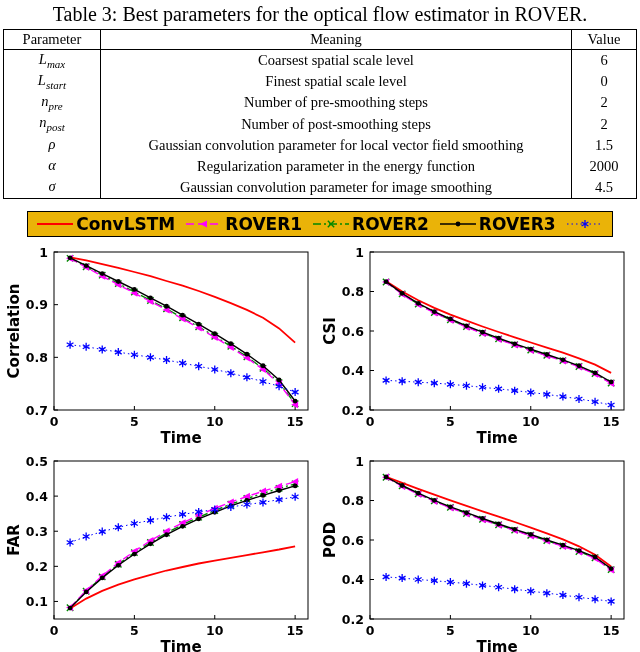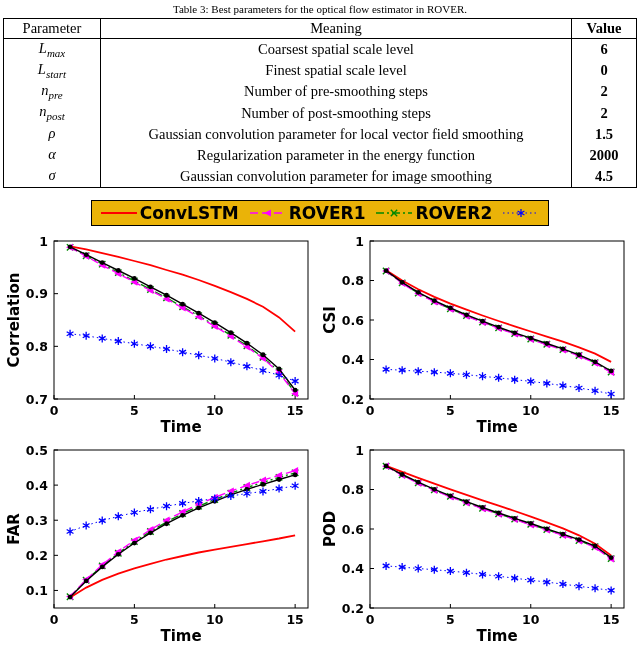--- a/index.html
+++ b/index.html
@@ -1,22 +1,22 @@
 <!DOCTYPE html>
 <html><head>
 <meta charset="utf-8">
 <style>
   html,body{margin:0;padding:0;background:#fff;}
   .page{width:640px;height:652px;background:#fff;overflow:hidden;font-family:"Liberation Serif",serif;color:#000;}
-  .caption{text-align:center;font-size:11px;padding-top:3px;}
+  .caption{text-align:center;font-size:20px;padding-top:3px;}
   table.params{border-collapse:collapse;width:634px;margin:3px auto 0 auto;font-size:14.5px;border:1px solid #000;}
   table.params th, table.params td{padding:0 5px;text-align:center;font-weight:normal;line-height:1.3;}
   table.params th{border-bottom:1px solid #000;}
   table.params .col-param{border-right:1px solid #000;width:86px;}
-  table.params .col-value{border-left:1px solid #000;width:54px;font-weight:bold;}
+  table.params .col-value{border-left:1px solid #000;width:54px;}
   .mathvar{font-style:italic;}
   sub.msub{font-size:11px;font-style:italic;}
   .figure{margin-top:12px;}
   .legend{display:flex;align-items:center;justify-content:center;gap:9px;border:1px solid #000;width:fit-content;margin:0 auto;padding:2px 7px;background:#eab308;}
   .legend-item{display:flex;align-items:center;gap:1px;}
   .legend-label{font-family:"DejaVu Sans",sans-serif;font-weight:bold;font-size:17px;}
   .charts{display:grid;grid-template-columns:316px 316px;justify-content:center;row-gap:4px;margin-top:8px;}
   svg{display:block;}
 </style>
 </head>
@@ -87,20 +87,27 @@
             <path d="M16 10L23 6.4L23 13.6Z" fill="#ff00ff"></path>
           </svg>
         <span class="legend-label">ROVER1</span>
       </span>
       <span class="legend-item">
         <svg width="40" height="20">
             <line x1="2" y1="10" x2="38" y2="10" stroke="#008800" stroke-width="1.4" stroke-dasharray="8,3,2,3"></line>
             <path d="M16.8 6.8L23.2 13.2M16.8 13.2L23.2 6.8" stroke="#008800" stroke-width="1.4" fill="none"></path>
           </svg>
         <span class="legend-label">ROVER2</span>
+      </span>
+      <span class="legend-item">
+        <svg width="40" height="20">
+            <line x1="2" y1="10" x2="38" y2="10" stroke="#000000" stroke-width="1.4"></line>
+            <circle cx="20" cy="10" r="2.4" fill="#000000"></circle>
+          </svg>
+        <span class="legend-label">ROVER3</span>
       </span>
       <span class="legend-item">
         <svg width="40" height="20">
             <line x1="2" y1="10" x2="38" y2="10" stroke="#0000ff" stroke-width="1" stroke-dasharray="1.5,3"></line>
             <path d="M20 6L20 14M16.6 8L23.4 12M16.6 12L23.4 8" stroke="#0000ff" stroke-width="1.3" fill="none"></path>
           </svg>
       </span>
     </div>
 
     <div class="charts">

